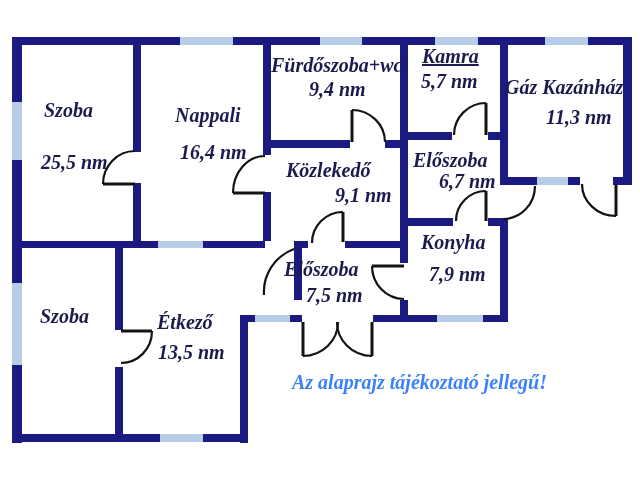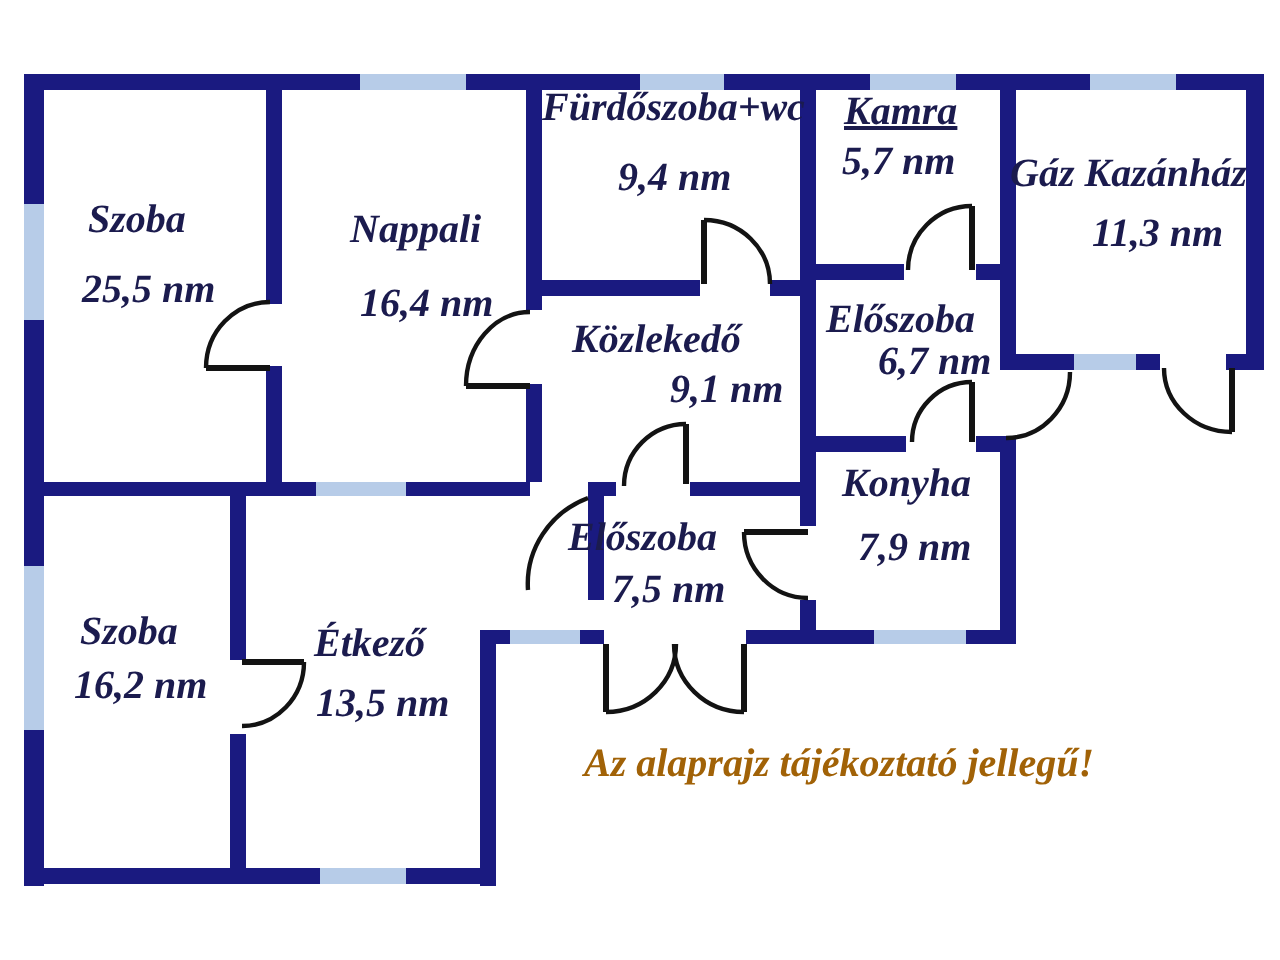--- a/index.html
+++ b/index.html
@@ -22,21 +22,21 @@
     white-space:nowrap;
     user-select:none;
   }
   .lbl.small{font-size:20px;}
   .disclaimer{
     position:absolute;
     font-family:"Liberation Serif", serif;
     font-weight:bold;
     font-style:italic;
     font-size:20px;
-    color:#a16207;
+    color:#3b82f6;
     white-space:nowrap;
     user-select:none;
   }
 </style>
 </head>
 <body>
 
 <div class="plan">
 
   <svg width="640" height="480" viewBox="0 0 640 480">
@@ -117,26 +117,26 @@
       <path d="M372,266 A32,33 0 0 0 404,299"></path>
       <path d="M343,212 A31,31 0 0 0 312,243"></path>
       <path d="M294,249 A47,46 0 0 0 264,295"></path>
       <path d="M152,331 A31,32 0 0 1 121,363"></path>
       <path d="M338,322 A35,34 0 0 1 303,356"></path>
       <path d="M337,322 A35,34 0 0 0 372,356"></path>
     </g>
   </svg>
 
   <span class="lbl" style="left:44px;top:100px;">Szoba</span>
-  <span class="lbl" style="left:41px;top:135px;text-align:right;">25,5 nm</span>
+  <span class="lbl" style="left:41px;top:152px;text-align:right;">25,5 nm</span>
 
   <span class="lbl" style="left:175px;top:105px;">Nappali</span>
   <span class="lbl" style="left:180px;top:142px;">16,4 nm</span>
 
-  <span class="lbl small" style="left:271px;top:44px;font-style:italic;">Fürdőszoba+wc</span>
+  <span class="lbl small" style="left:271px;top:55px;font-style:italic;">Fürdőszoba+wc</span>
   <span class="lbl small" style="left:309px;top:79px;">9,4 nm</span>
 
   <span class="lbl small" style="left:422px;top:46px;text-decoration:underline;">Kamra</span>
   <span class="lbl small" style="left:421px;top:71px;">5,7 nm</span>
 
   <span class="lbl small" style="left:505px;top:77px;">Gáz Kazánház</span>
   <span class="lbl small" style="left:546px;top:107px;">11,3 nm</span>
 
   <span class="lbl" style="left:286px;top:160px;">Közlekedő</span>
   <span class="lbl" style="left:311px;top:185px;margin-left:24px;">9,1 nm</span>
@@ -144,19 +144,18 @@
   <span class="lbl small" style="left:413px;top:150px;">Előszoba</span>
   <span class="lbl small" style="left:439px;top:171px;">6,7 nm</span>
 
   <span class="lbl small" style="left:421px;top:232px;">Konyha</span>
   <span class="lbl small" style="left:429px;top:264px;">7,9 nm</span>
 
   <span class="lbl" style="left:284px;top:259px;">Előszoba</span>
   <span class="lbl" style="left:306px;top:285px;">7,5 nm</span>
 
   <span class="lbl" style="left:40px;top:306px;">Szoba</span>
-  <span class="lbl" style="left:37px;top:333px;">16,2 nm</span>
 
   <span class="lbl" style="left:157px;top:312px;">Étkező</span>
   <span class="lbl" style="left:158px;top:342px;">13,5 nm</span>
 
   <span class="disclaimer" style="left:292px;top:371px;">Az alaprajz tájékoztató jellegű!</span>
 </div>
 
 </body></html>

